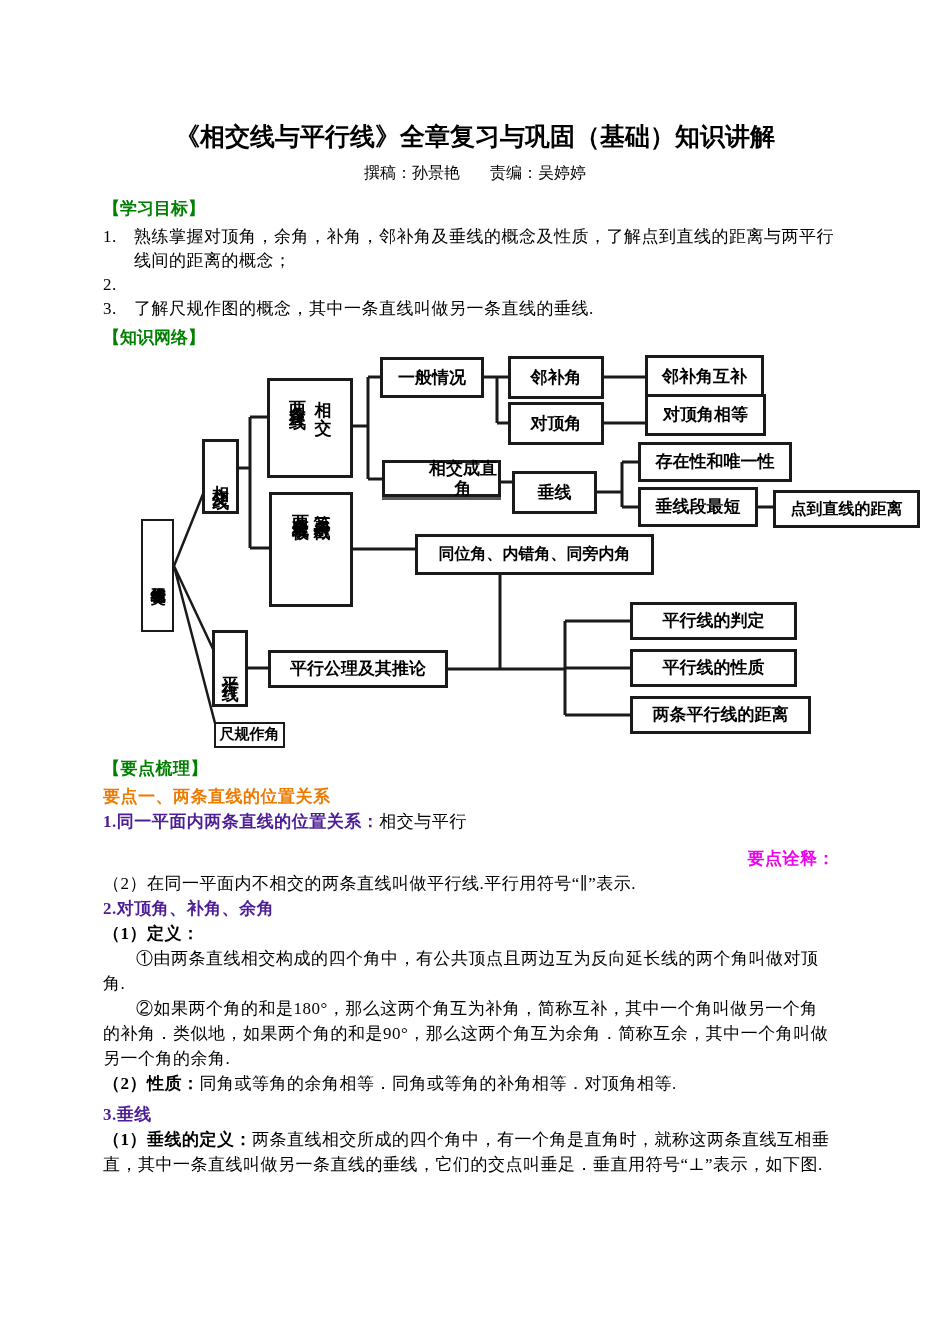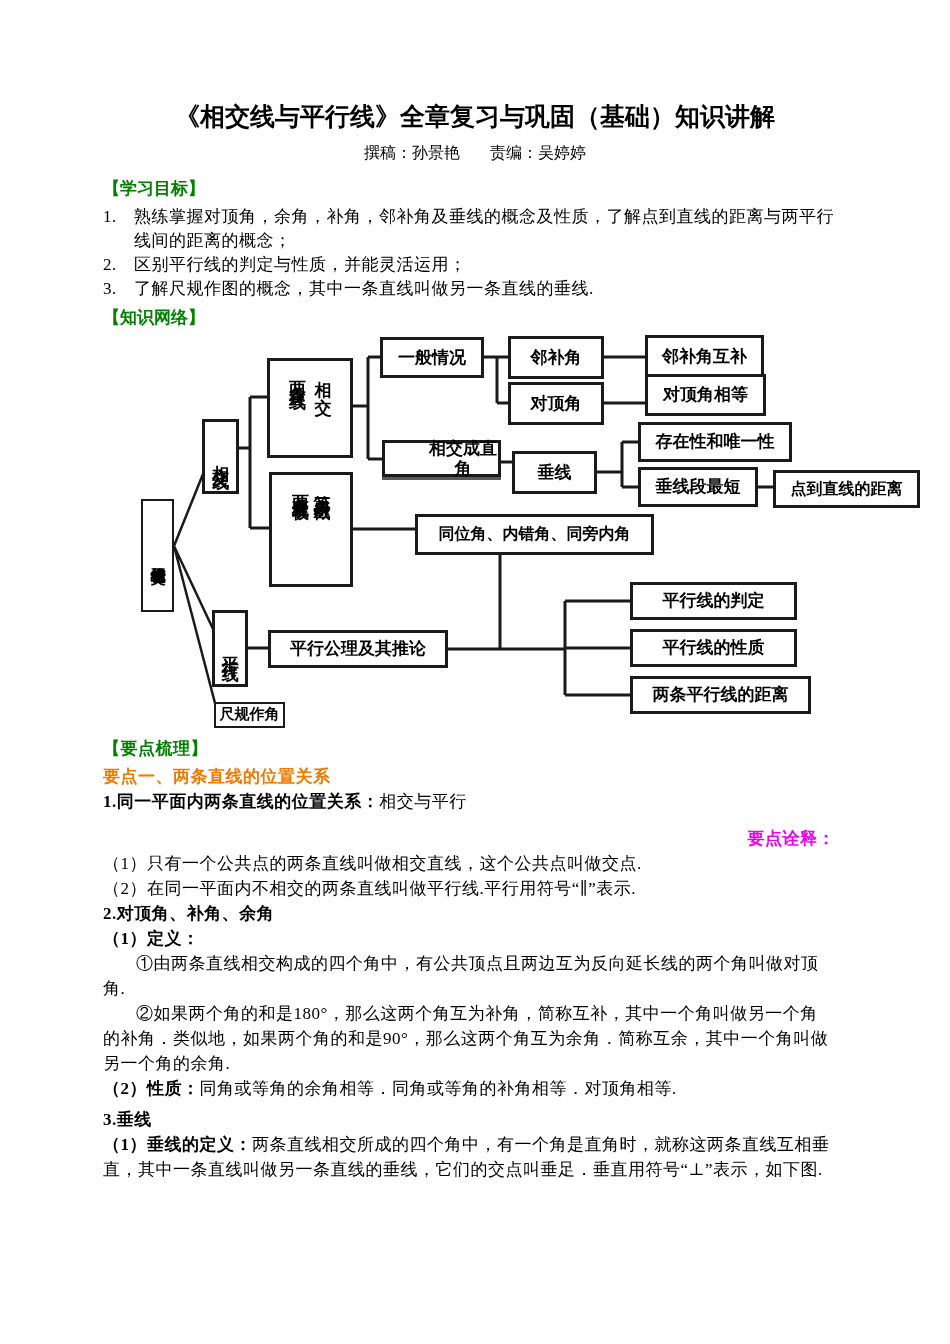--- a/index.html
+++ b/index.html
@@ -2,21 +2,21 @@
 <html><head>
 <meta charset="utf-8">
 <style>
   html,body{margin:0;padding:0;}
   body{
     width:950px;height:1344px;background:#ffffff;color:#000;
     font-family:"Liberation Serif","DejaVu Serif",serif;
     overflow:hidden;position:relative;
   }
   .bold{font-weight:bold;}
-  h1.doc-title{margin:8px;padding-top:92px;text-align:center;font-size:25px;font-weight:bold;}
+  h1.doc-title{margin:0;padding-top:120px;text-align:center;font-size:25px;font-weight:bold;}
   .byline{text-align:center;margin-top:10px;font-size:16px;}
   .byline .editor{margin-left:30px;}
   .content{margin-left:103px;width:732px;}
   .sec-heading{font-size:17px;font-weight:bold;color:#008000;line-height:24px;}
   .goals-heading{margin-top:13px;}
   ul.goals{margin:4px 0 0;padding:0;list-style:none;}
   ul.goals li{display:flex;font-size:17px;line-height:24px;letter-spacing:.5px;}
   ul.goals .num{width:31px;flex:none;}
   .network-heading{margin-top:5px;}
 
@@ -59,21 +59,21 @@
   .ls4{letter-spacing:4px;}
   .ls2{letter-spacing:2px;}
   .spread{letter-spacing:18px;}
   .gap6{gap:6px;}
   .gap2{gap:2px;}
 
   
   .outline{margin-top:4px;}
   .outline p{margin:0;font-size:17px;line-height:25px;letter-spacing:.5px;}
   .orange{color:#ee7a00;}
-  .blue{color:#000000;}
+  .blue{color:#4c1d95;}
   .magenta{color:#f000f0;text-align:right;}
   .mt3{margin-top:3px!important;}
   .mt12{margin-top:12px!important;}
   .mt6{margin-top:6px!important;}
   .indent{text-indent:33px;}
 </style>
 </head>
 <body>
 
 <h1 class="doc-title">《相交线与平行线》全章复习与巩固（基础）知识讲解</h1>
@@ -84,21 +84,20 @@
 
 <div class="content">
   <div class="sec-heading goals-heading">【学习目标】</div>
   <ul class="goals">
     <li>
       <span class="num">1.</span>
       <span>熟练掌握对顶角，余角，补角，邻补角及垂线的概念及性质，了解点到直线的距离与两平行线间的距离的概念；</span>
     </li>
     <li>
       <span class="num">2.</span>
-      <span>区别平行线的判定与性质，并能灵活运用；</span>
     </li>
     <li>
       <span class="num">3.</span>
       <span>了解尺规作图的概念，其中一条直线叫做另一条直线的垂线.</span>
     </li>
   </ul>
   <div class="sec-heading network-heading">【知识网络】</div>
 </div>
 
 <div class="network">
@@ -150,21 +149,20 @@
   <div class="nbox bx-judge">平行线的判定</div>
   <div class="nbox bx-prop">平行线的性质</div>
   <div class="nbox bx-pdist">两条平行线的距离</div>
 </div>
 
 <div class="content outline">
   <p class="sec-heading">【要点梳理】</p>
   <p class="orange bold mt3">要点一、两条直线的位置关系</p>
   <p><span class="blue bold">1.同一平面内两条直线的位置关系：</span><span>相交与平行</span></p>
   <p class="magenta bold mt12">要点诠释：</p>
-  <p>（1）只有一个公共点的两条直线叫做相交直线，这个公共点叫做交点.</p>
   <p>（2）在同一平面内不相交的两条直线叫做平行线.平行用符号“∥”表示.</p>
   <p class="blue bold">2.对顶角、补角、余角</p>
   <p class="bold">（1）定义：</p>
   <p class="indent">①由两条直线相交构成的四个角中，有公共顶点且两边互为反向延长线的两个角叫做对顶角.</p>
   <p class="indent">②如果两个角的和是180°，那么这两个角互为补角，简称互补，其中一个角叫做另一个角的补角．类似地，如果两个角的和是90°，那么这两个角互为余角．简称互余，其中一个角叫做另一个角的余角.</p>
   <p><span class="bold">（2）性质：</span><span>同角或等角的余角相等．同角或等角的补角相等．对顶角相等.</span></p>
   <p class="blue bold mt6">3.垂线</p>
   <p><span class="bold">（1）垂线的定义：</span><span>两条直线相交所成的四个角中，有一个角是直角时，就称这两条直线互相垂直，其中一条直线叫做另一条直线的垂线，它们的交点叫垂足．垂直用符号“⊥”表示，如下图.</span></p>
 </div>
 

